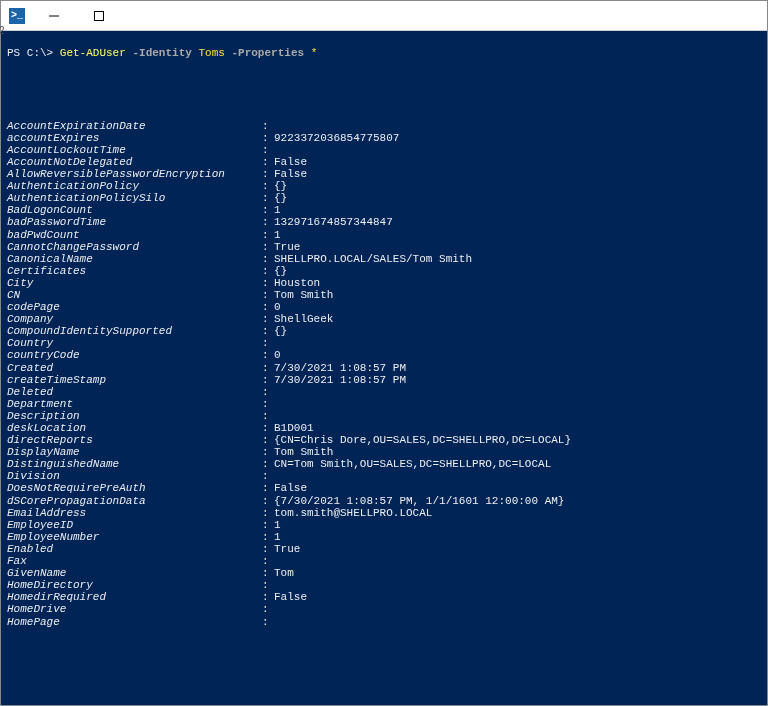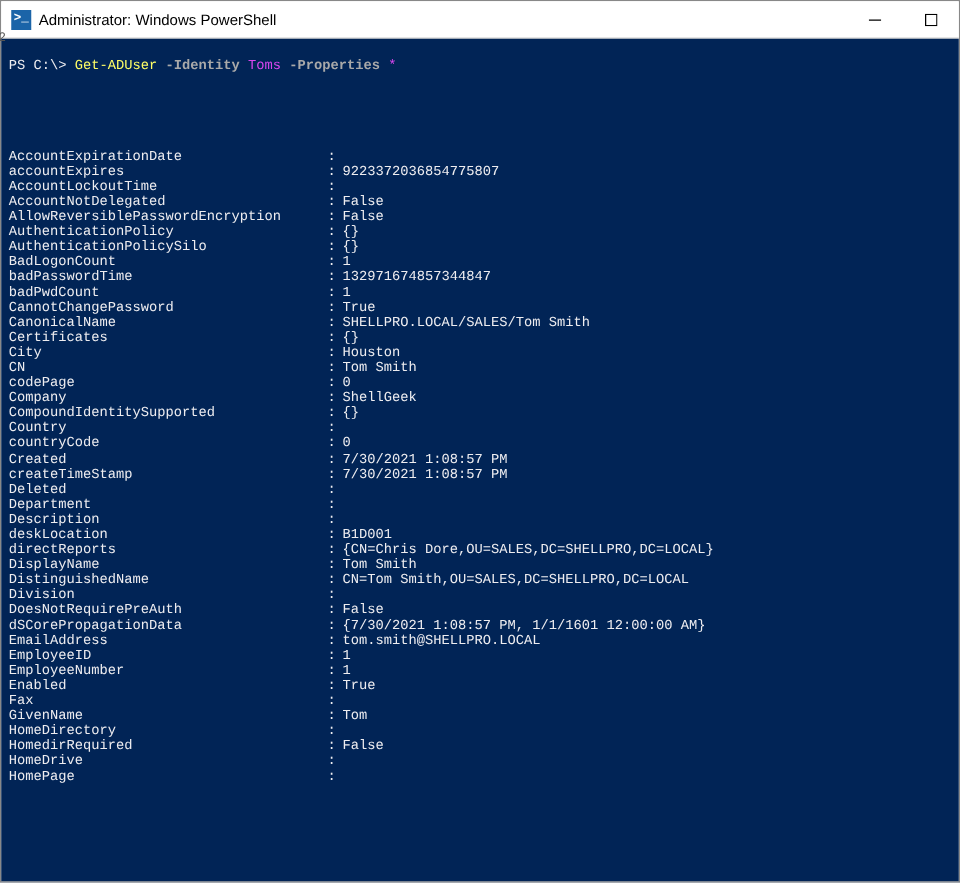--- a/index.html
+++ b/index.html
@@ -73,27 +73,28 @@
       line-height: 1.1;
       font-size: 11px;
     }
     .prompt-line {
       display: flex;
       flex-wrap: nowrap;
     }
     .ps-prompt { color: #eeedf0; }
     .cmdlet { color: #ffff66; text-align: center; }
     .param-name { color: #a9a9a9; font-weight: bold; }
-    .param-value { color: #d946ef; text-align: right; }
+    .param-value { color: #fde047; text-align: right; }
     .output-row {
       display: flex;
     }
     .prop-name {
       width: 255px;
       flex-shrink: 0;
+      font-style: italic;
     }
     .colon {
       width: 12px;
       flex-shrink: 0;
     }
     .prop-value {
       flex: 1;
     }
     .left-fragment {
       position: absolute;
@@ -107,21 +108,20 @@
 </head>
 <body>
 
 <div class="window">
   <span class="left-fragment">2</span>
 
   <div class="titlebar">
     <div class="app-icon">
       <span>&gt;_</span>
     </div>
-    <div class="title-text">Administrator: Windows PowerShell</div>
     <div class="window-controls">
       <div class="win-btn">
         <svg width="10" height="10" viewBox="0 0 10 10">
             <line x1="0" y1="5" x2="10" y2="5" stroke="#000" stroke-width="1"></line>
           </svg>
       </div>
       <div class="win-btn">
         <svg width="10" height="10" viewBox="0 0 10 10">
             <rect x="0.5" y="0.5" width="9" height="9" fill="none" stroke="#000" stroke-width="1"></rect>
           </svg>

